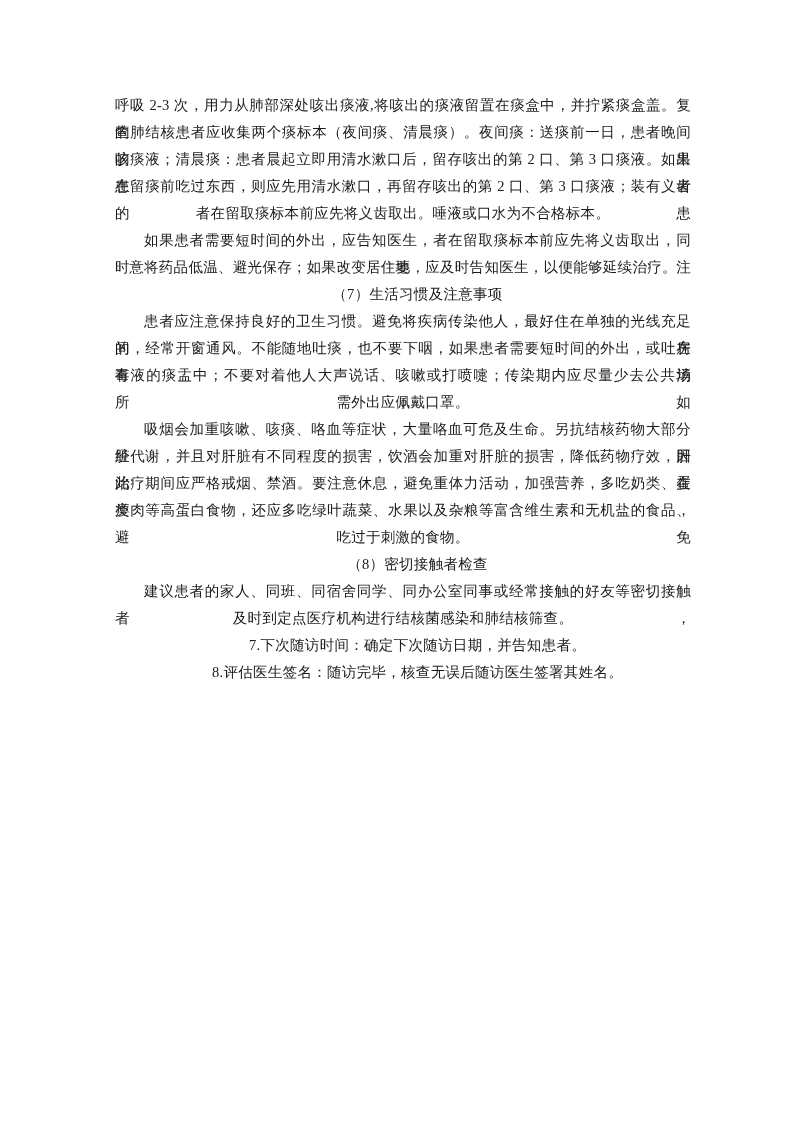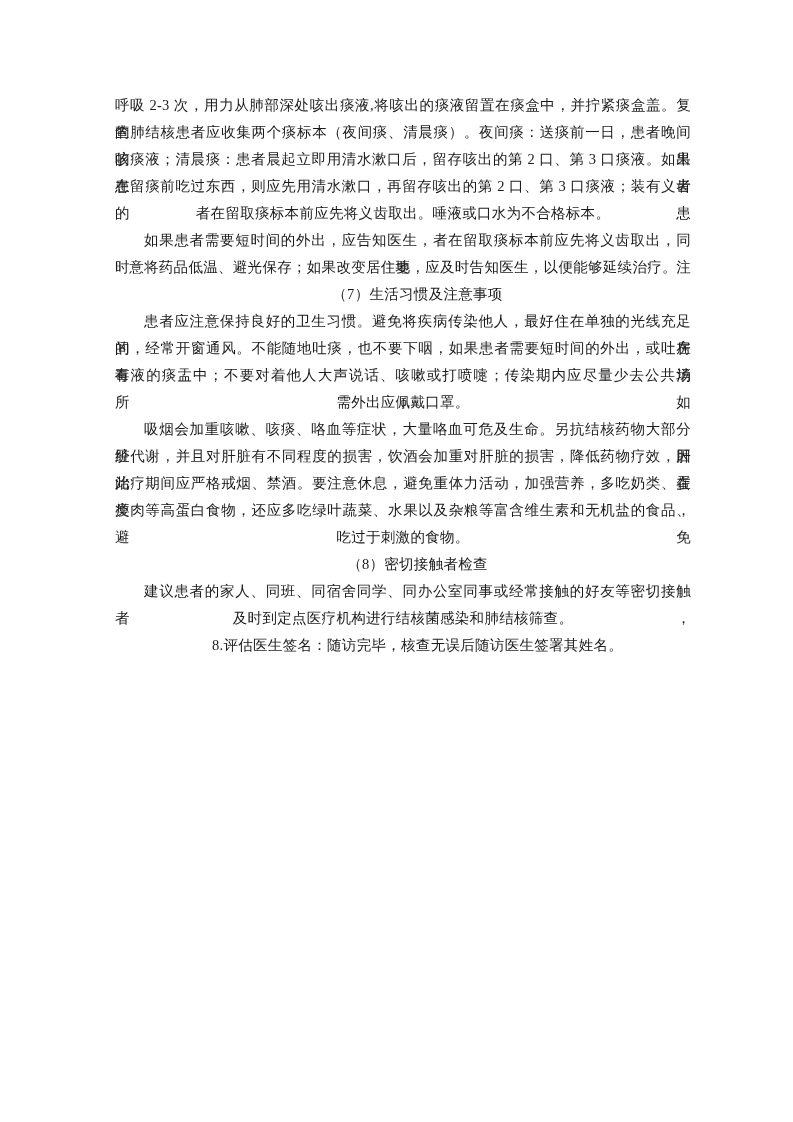--- a/index.html
+++ b/index.html
@@ -66,17 +66,18 @@
     <div class="line j">毒液的痰盂中；不要对着他人大声说话、咳嗽或打喷嚏；传染期内应尽量少去公共场所，如</div>
     <div class="line">需外出应佩戴口罩。</div>
     <div class="line in j">吸烟会加重咳嗽、咳痰、咯血等症状，大量咯血可危及生命。另抗结核药物大部分经肝</div>
     <div class="line j">脏代谢，并且对肝脏有不同程度的损害，饮酒会加重对肝脏的损害，降低药物疗效，因此在</div>
     <div class="line j">治疗期间应严格戒烟、禁酒。要注意休息，避免重体力活动，加强营养，多吃奶类、蛋类、</div>
     <div class="line j">瘦肉等高蛋白食物，还应多吃绿叶蔬菜、水果以及杂粮等富含维生素和无机盐的食品，避免</div>
     <div class="line">吃过于刺激的食物。</div>
     <div class="line in">（8）密切接触者检查</div>
     <div class="line in j">建议患者的家人、同班、同宿舍同学、同办公室同事或经常接触的好友等密切接触者，</div>
     <div class="line">及时到定点医疗机构进行结核菌感染和肺结核筛查。</div>
+    <div class="line in">7.下次随访时间：确定下次随访日期，并告知患者。</div>
     <div class="line in">8.评估医生签名：随访完毕，核查无误后随访医生签署其姓名。</div>
   </div>
 
   <div class="footer">78</div>
 </div>
 
 </body></html>

